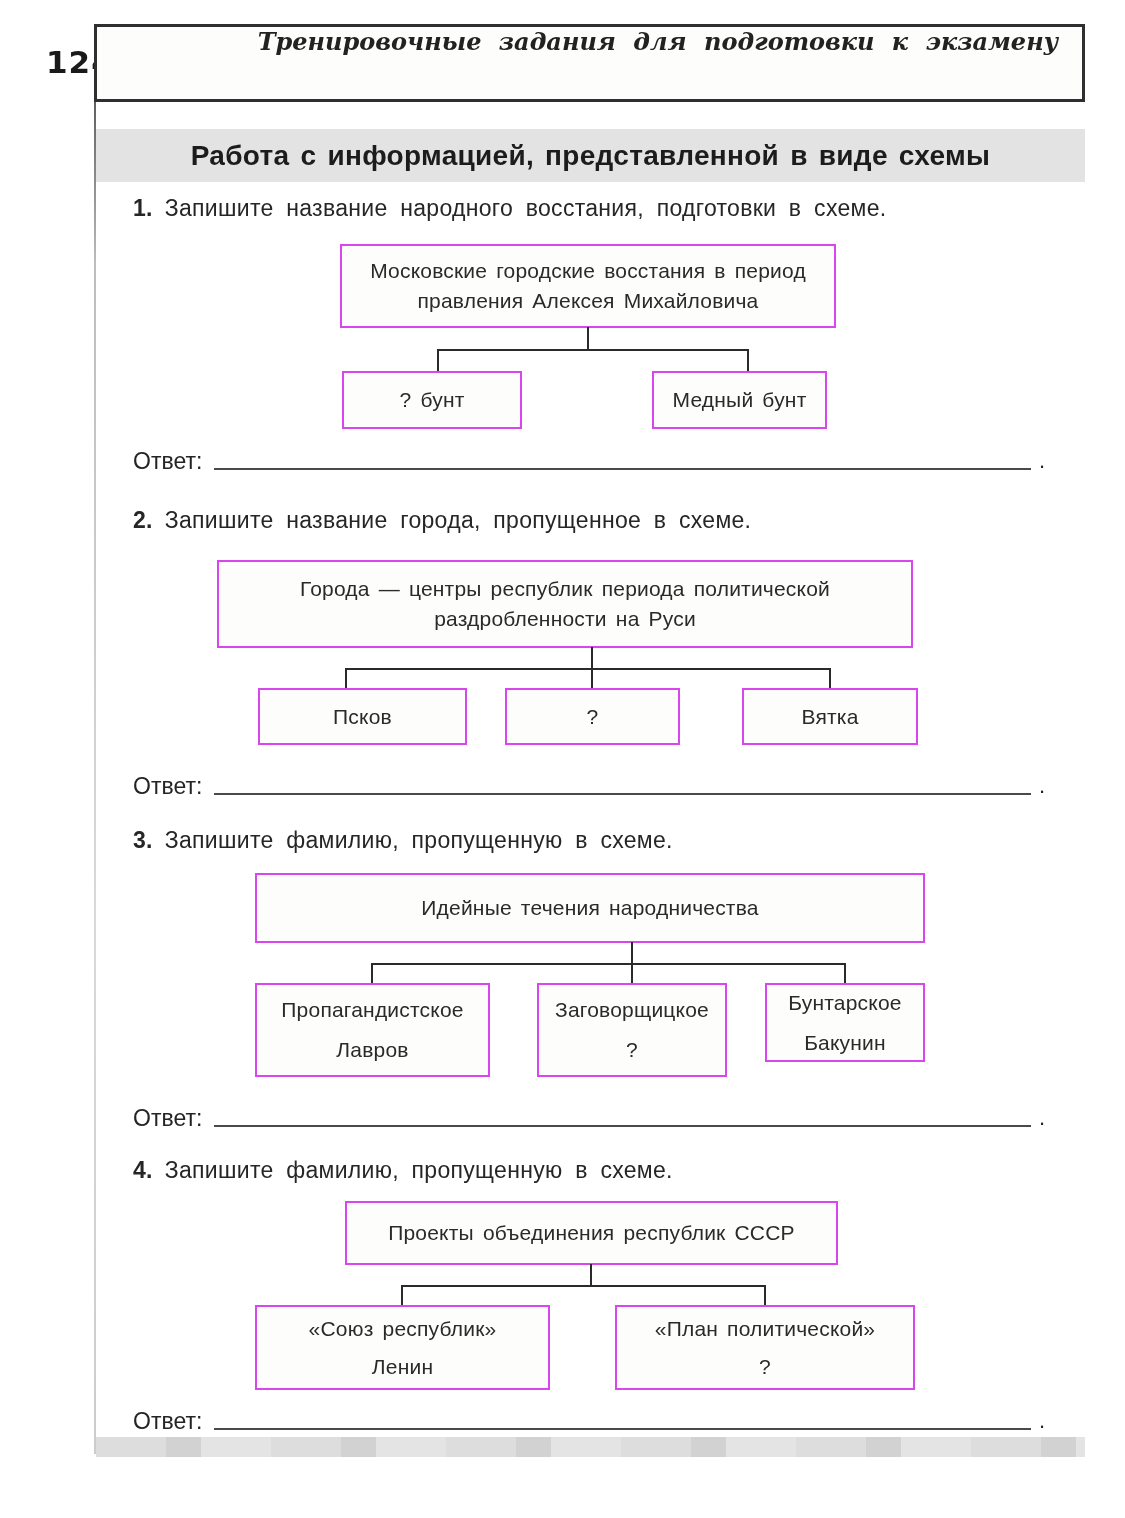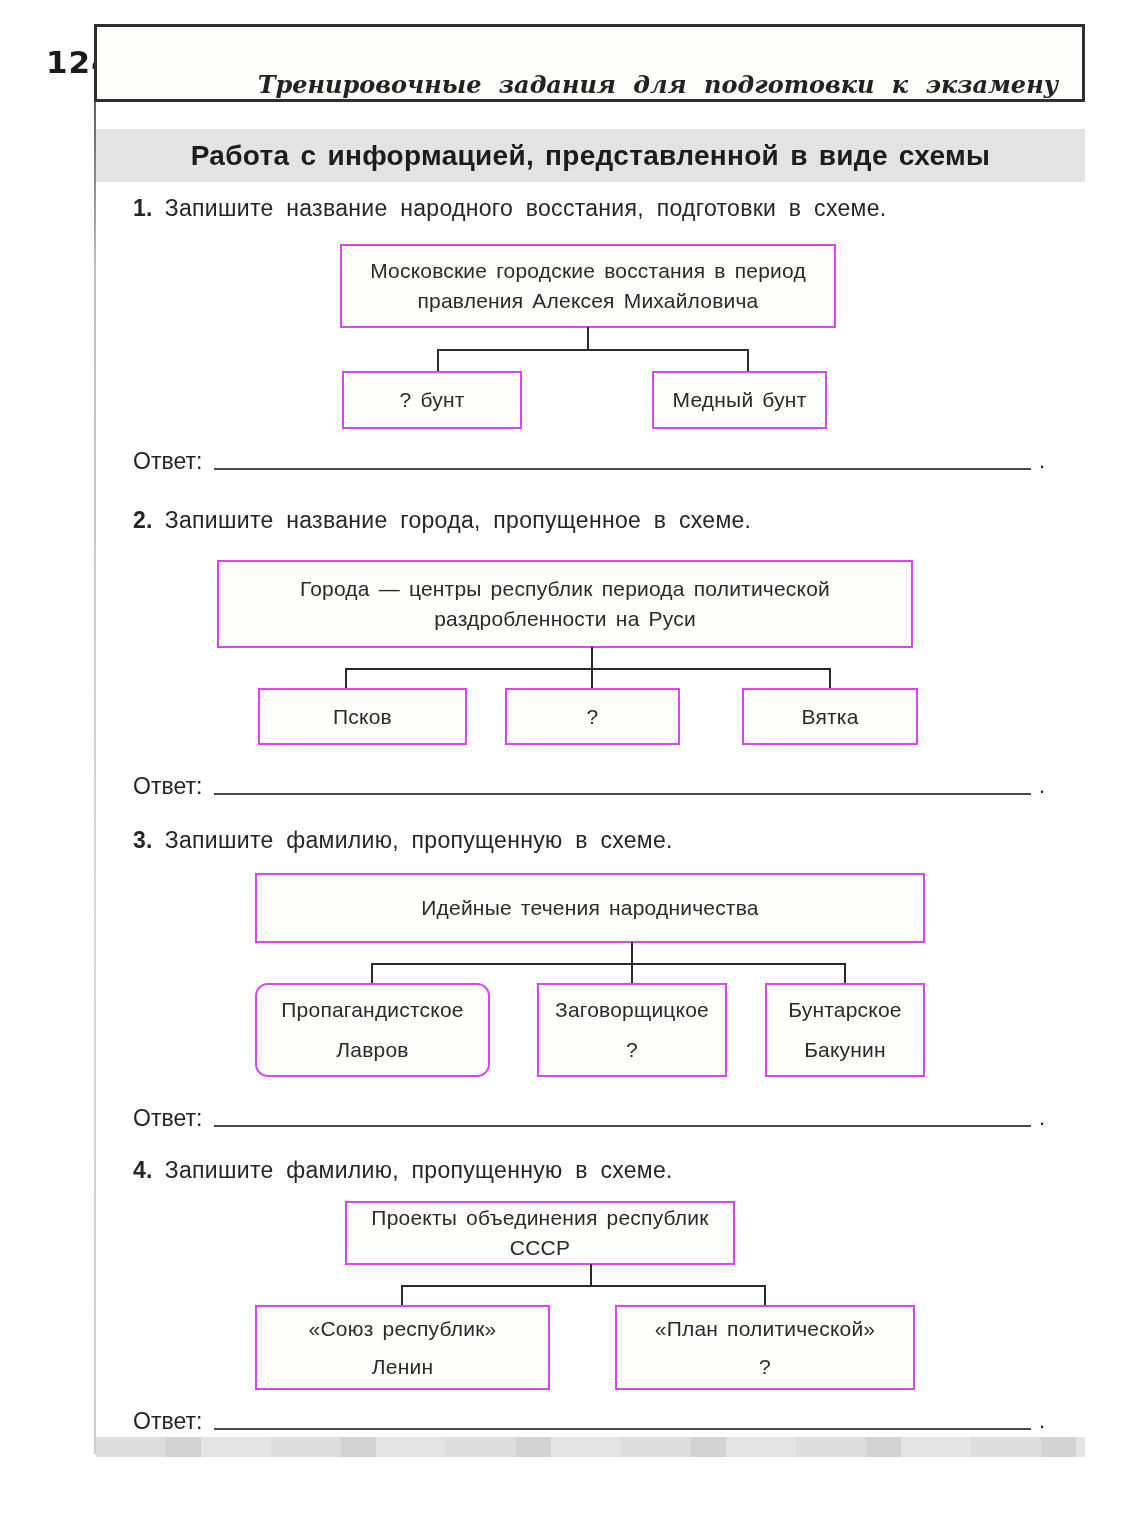--- a/index.html
+++ b/index.html
@@ -8,21 +8,21 @@
     font-family:"Liberation Sans", sans-serif; color:#262626; overflow:hidden;
   }
   .page-number {
     position:absolute; left:46px; top:44px;
     font-family:"DejaVu Sans", sans-serif; font-weight:bold; font-size:31px;
     color:#1a1a1a; letter-spacing:1px;
   }
   .header-box {
     position:absolute; left:94px; top:24px; width:991px; height:78px;
     border:3px solid #2f2f2f; box-sizing:border-box;
-    display:flex; align-items:flex-end; justify-content:flex-end; padding-right:24px;
+    display:flex; align-items:flex-start; justify-content:flex-end; padding-right:24px;
     background:#fdfdfc;
   }
   .header-title {
     font-family:"DejaVu Serif", serif; font-style:italic; font-weight:bold;
     font-size:24px; color:#222; word-spacing:9px; white-space:nowrap;
   }
   .left-rule {
     position:absolute; left:94px; top:102px; width:2px; height:1352px;
     background:linear-gradient(#5f5f5f, #bdbdbd 12%, #d9d9d9 60%, #cccccc);
   }
@@ -149,46 +149,46 @@
     <div class="box lh30" style="left:255px; top:873px; width:670px; height:70px;">
       <span class="l">Идейные течения народничества</span>
     </div>
 
     <div class="cline" style="left:631px; top:942px; width:2px; height:21px;"></div>
     <div class="cline" style="left:371px; top:963px; width:475px; height:2px;"></div>
     <div class="cline" style="left:371px; top:963px; width:2px; height:20px;"></div>
     <div class="cline" style="left:631px; top:963px; width:2px; height:20px;"></div>
     <div class="cline" style="left:844px; top:963px; width:2px; height:20px;"></div>
 
-    <div class="box lh40" style="left:255px; top:983px; width:235px; height:94px;border-radius:13px;">
+    <div class="box lh40" style="left:255px; top:983px; width:235px; height:94px;">
       <span class="l">Пропагандистское</span>
       <span class="l">Лавров</span>
     </div>
     <div class="box lh40" style="left:537px; top:983px; width:190px; height:94px;">
       <span class="l">Заговорщицкое</span>
       <span class="l">?</span>
     </div>
-    <div class="box lh40" style="left:765px; top:983px; width:160px; height:94px;">
+    <div class="box lh40" style="left:765px; top:983px; width:160px; height:79px;">
       <span class="l">Бунтарское</span>
       <span class="l">Бакунин</span>
     </div>
 
     <div class="answer" style="top:1102px;">
       <span class="alabel">Ответ:</span>
       <span class="arule"></span>
       <span class="aper">.</span>
     </div>
   </div>
 
   <div>
     <div class="prompt" style="top:1156px;">
       <span class="tnum">4.</span><span>Запишите фамилию, пропущенную в схеме.</span>
     </div>
 
-    <div class="box lh30" style="left:345px; top:1201px; width:390px; height:64px;">
+    <div class="box lh30" style="left:345px; top:1201px; width:493px; height:64px;">
       <span class="l">Проекты объединения республик СССР</span>
     </div>
 
     <div class="cline" style="left:590px; top:1264px; width:2px; height:21px;"></div>
     <div class="cline" style="left:401px; top:1285px; width:365px; height:2px;"></div>
     <div class="cline" style="left:401px; top:1285px; width:2px; height:20px;"></div>
     <div class="cline" style="left:764px; top:1285px; width:2px; height:20px;"></div>
 
     <div class="box lh38" style="left:255px; top:1305px; width:295px; height:85px;">
       <span class="l">«Союз республик»</span>

